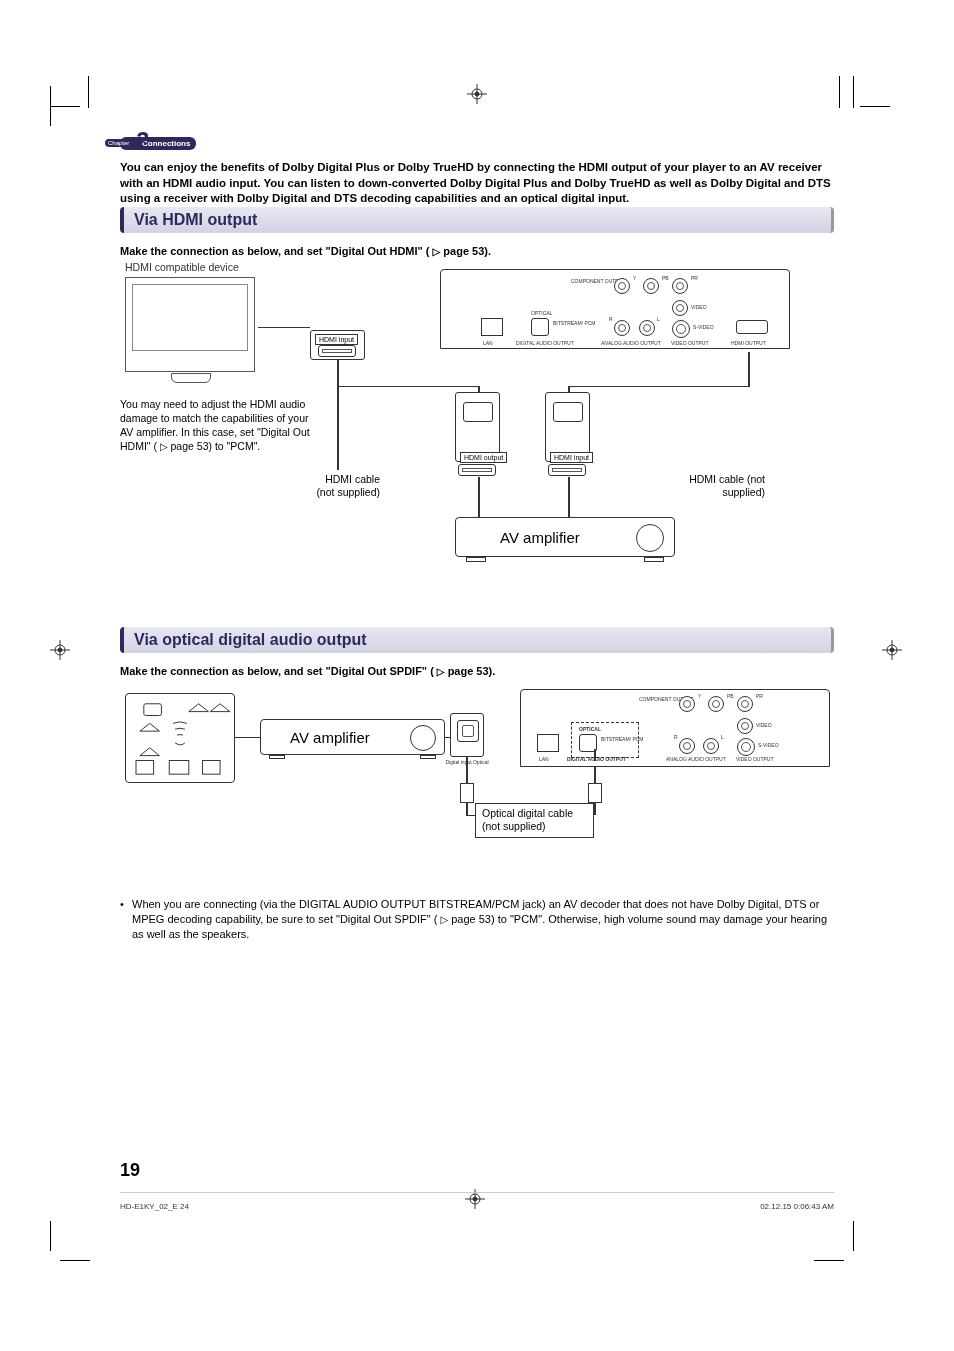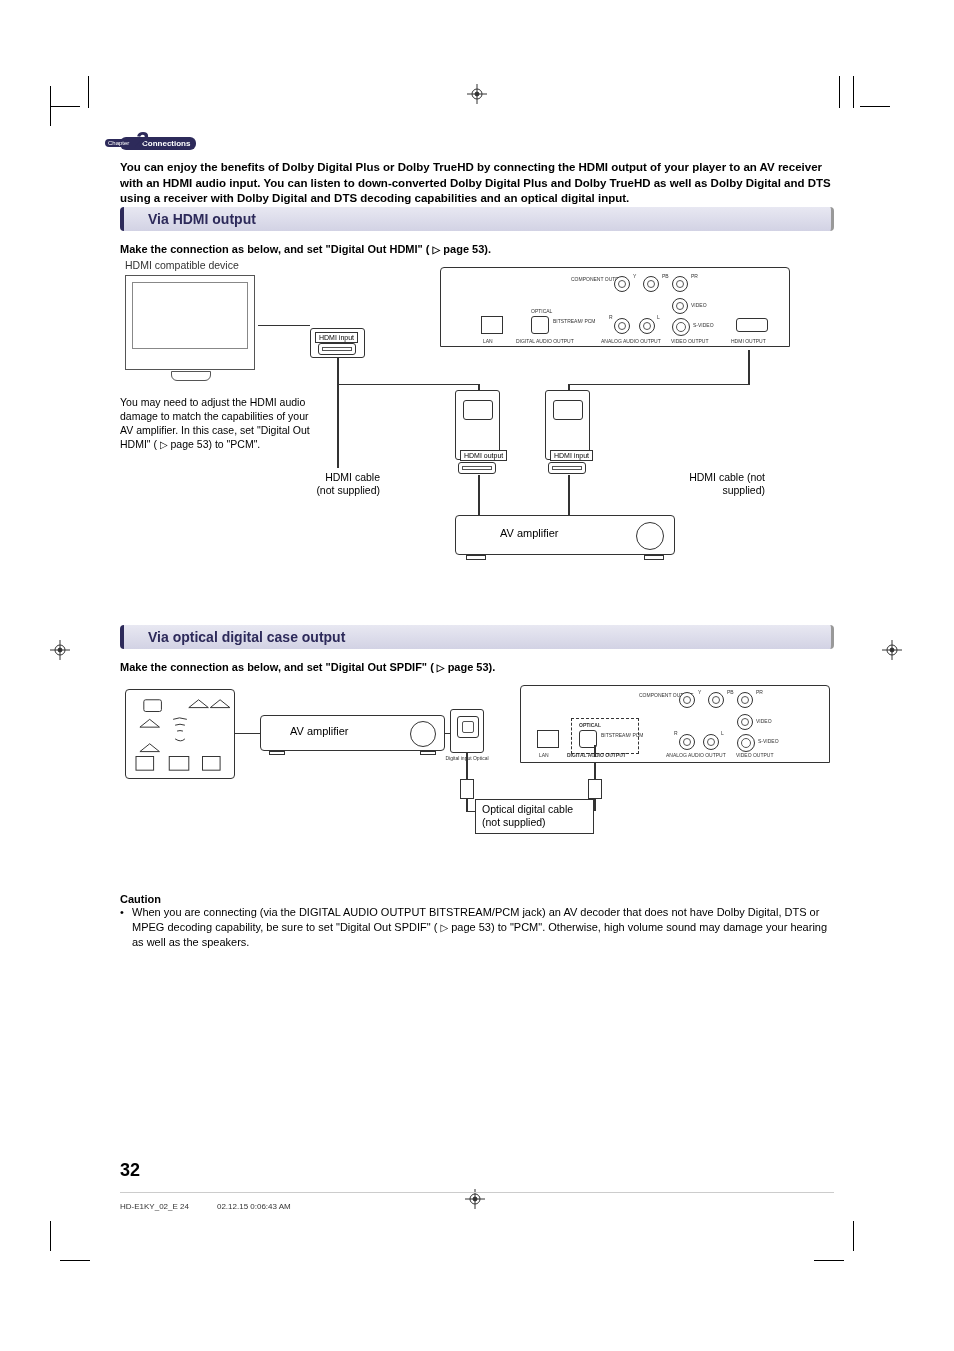--- a/index.html
+++ b/index.html
@@ -84,23 +84,23 @@
     font-weight: bold;
     text-align: left;
   }
   .intro { font-size: 11.5px; font-weight: bold; line-height: 1.35; }
 
   .section-head {
     background: linear-gradient(#e8e8f2,#d2d2e4);
     border-left: 4px solid #2d2a5a;
     border-right: 3px solid #999;
     border-radius: 4px;
-    padding: 4px 24px;
+    padding: 4px 10px;
     font-weight: bold;
-    font-size: 14px;
+    font-size: 16px;
     color:#2d2a5a;
     margin-bottom: 12px;
   }
   .step { font-size: 11px; font-weight: bold; margin-bottom: 10px;}
   .small-label { font-size: 10.5px; color:#333;}
 
   .diagram {
     position: relative;
     height: 330px;
     margin-bottom: 30px;
@@ -153,30 +153,30 @@
   .jack-inner { position:absolute; inset:3px; border:1px solid #555; border-radius:50%;}
   .tiny { font-size:5px; color:#333; position:absolute; white-space:nowrap;}
 
   .amp {
     position:absolute;
     border:1.5px solid #333;
     border-radius:4px;
     background:#fff;
   }
   .amp-knob { position:absolute; border:1.5px solid #333; border-radius:50%;}
-  .amp-label{ position:absolute; font-size:11px;}
+  .amp-label{ position:absolute; font-size:15px;}
 
   .line { position:absolute; background:#333;}
 
   .caution-head { font-size:11px; font-weight:bold; margin-top: 4px;}
   .caution-body { font-size:11px; line-height:1.4; padding-left: 12px; position:relative;}
   .caution-body::before { content:"•"; position:absolute; left:0; top:0;}
 
   .page-num { font-size: 18px; font-weight: bold; position:absolute; bottom: 170px; left:120px;}
-  .footer { position:absolute; bottom:140px; left:120px; right:120px; display:flex; font-size:8px; color:#333; border-top:1px solid transparent; padding-top:6px;gap:28px;}
+  .footer { position:absolute; bottom:140px; left:120px; right:120px; display:flex; justify-content:space-between; font-size:8px; color:#333; border-top:1px solid transparent; padding-top:6px;gap:28px;}
   .sep-line{ position:absolute; bottom:158px; left:120px; right:120px; height:1px; background:#ccc;}
 
   svg.marker { stroke:#333; fill:none; stroke-width:1;}
 </style>
 </head>
 <body>
 
 <div class="reg-mark reg-top">
   <svg class="marker" viewBox="0 0 20 20">
       <circle cx="10" cy="10" r="5"></circle>
@@ -340,21 +340,21 @@
       <div style="position:absolute; left:10px; bottom:-6px; width:20px; height:5px; border:1px solid #333;"></div>
       <div style="position:absolute; right:10px; bottom:-6px; width:20px; height:5px; border:1px solid #333;"></div>
     </div>
     <div class="amp-label" style="left:380px; top:262px;">AV amplifier</div>
 
     <div class="line" style="left:358px; top:210px; width:1.5px; height:40px;"></div>
     <div class="line" style="left:448px; top:210px; width:1.5px; height:40px;"></div>
   </div>
 
   
-  <div class="section-head">Via optical digital case output</div>
+  <div class="section-head">Via optical digital audio output</div>
   <div class="step">
     <span>Make the connection as below, and set "Digital Out SPDIF" (</span>
     <span class="arrow-ref">▷</span>
     <span> page 53).</span>
   </div>
 
   <div class="diagram2">
 
     <div style="position:absolute; left:5px; top:6px; width:110px; height:90px; border:1.5px solid #333; border-radius:4px;">
       <svg viewBox="0 0 110 90" style="width:100%;height:100%;">
@@ -441,27 +441,26 @@
           <div class="jack-inner"></div>
         </div>
       <div class="tiny" style="left:237px; top:52px;">S-VIDEO</div>
       <div class="tiny" style="left:145px; top:66px;">ANALOG AUDIO OUTPUT</div>
       <div class="tiny" style="left:215px; top:66px;">VIDEO OUTPUT</div>
     </div>
 
     <div class="line" style="left:474px; top:62px; width:1.5px; height:12px;"></div>
   </div>
 
-  <div class="caution-head">Caution</div>
   <div class="caution-body">
     <span>When you are connecting (via the DIGITAL AUDIO OUTPUT BITSTREAM/PCM jack) an AV decoder that does not have Dolby Digital, DTS or MPEG decoding capability, be sure to set "Digital Out SPDIF" (</span>
     <span class="arrow-ref">▷</span>
     <span> page 53) to "PCM". Otherwise, high volume sound may damage your hearing as well as the speakers.</span>
   </div>
 
 </div>
 
-<div class="page-num">32</div>
+<div class="page-num">19</div>
 <div class="sep-line"></div>
 <div class="footer">
   <span>HD-E1KY_02_E   24</span>
   <span>02.12.15   0:06:43 AM</span>
 </div>
 
 </body></html>

